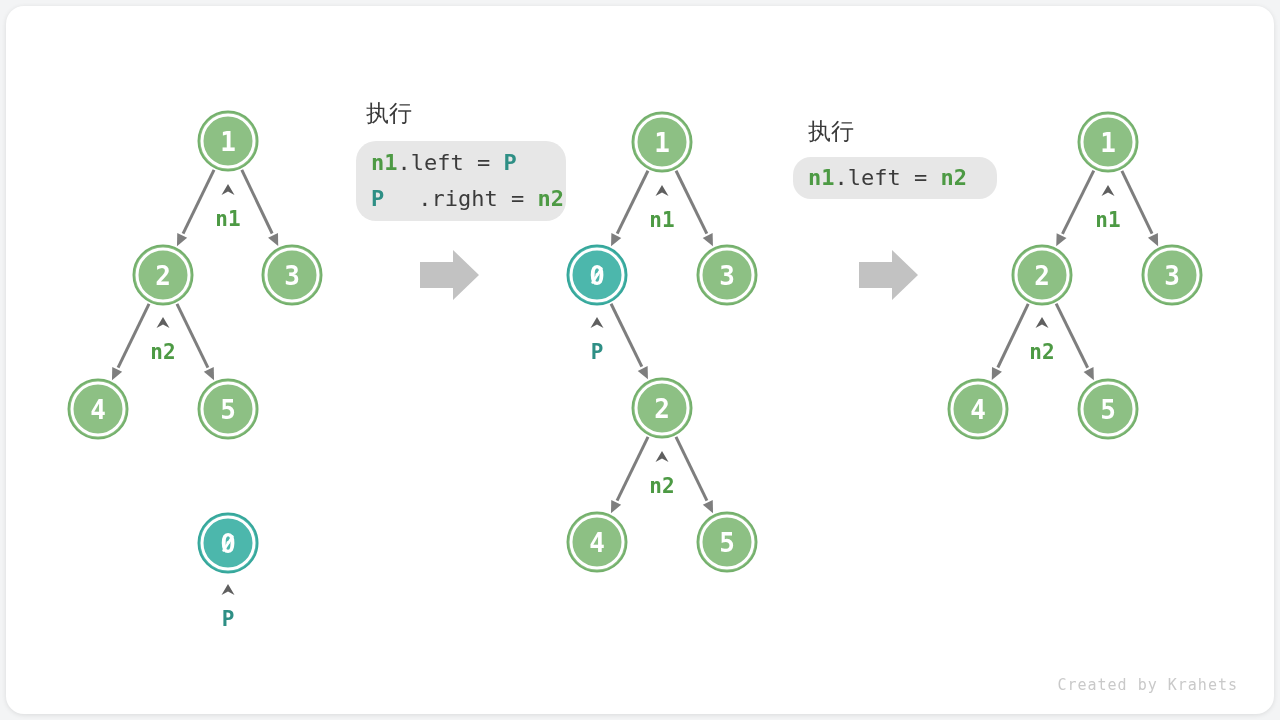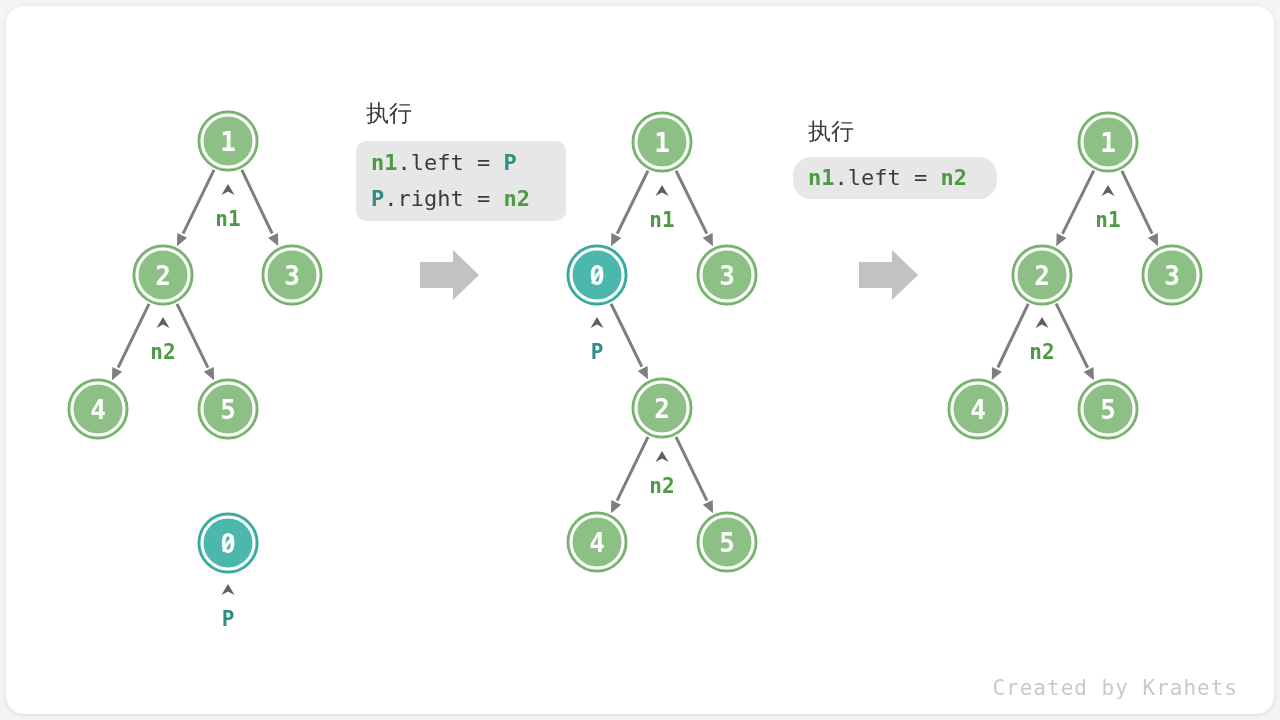--- a/index.html
+++ b/index.html
@@ -30,21 +30,21 @@
     box-sizing:border-box;
     display:flex;flex-direction:column;justify-content:center;
     padding-left:15px;
   }
   .code-line{white-space:pre;line-height:36px;height:36px;}
   .tok{font-weight:bold;}
   .tok-plain{font-weight:normal;}
   #credit{
     position:absolute;right:42px;top:676px;
     font-family:"DejaVu Sans Mono", monospace;
-    font-size:21px;color:#c9c9c9;letter-spacing:1px;
+    font-size:15px;color:#c9c9c9;letter-spacing:1px;
   }
 </style>
 </head>
 <body>
 
 <div id="card"></div>
 <svg id="scene" width="1280" height="720">
     <path d="M 420 262 H 453 V 250 L 479 275 L 453 300 V 288 H 420 Z" fill="#c2c2c2"></path>
     <path d="M 859 262 H 892 V 250 L 918 275 L 892 300 V 288 H 859 Z" fill="#c2c2c2"></path>
     <line x1="214.03397632068103" y1="169.79149496967295" x2="183.076159039021" y2="233.61222598109515" stroke="#7e7e7e" stroke-width="3"></line>
@@ -138,22 +138,22 @@
     <text x="1172" y="276" text-anchor="middle" dominant-baseline="central" fill="#ffffff" font-family="&quot;DejaVu Sans Mono&quot;, monospace" font-size="26" font-weight="bold">3</text>
     <circle cx="978" cy="409" r="29.5" fill="#8dc084" stroke="#74b06c" stroke-width="2"></circle>
     <circle cx="978" cy="409" r="26" fill="none" stroke="#ffffff" stroke-width="3"></circle>
     <text x="978" y="410" text-anchor="middle" dominant-baseline="central" fill="#ffffff" font-family="&quot;DejaVu Sans Mono&quot;, monospace" font-size="26" font-weight="bold">4</text>
     <circle cx="1108" cy="409" r="29.5" fill="#8dc084" stroke="#74b06c" stroke-width="2"></circle>
     <circle cx="1108" cy="409" r="26" fill="none" stroke="#ffffff" stroke-width="3"></circle>
     <text x="1108" y="410" text-anchor="middle" dominant-baseline="central" fill="#ffffff" font-family="&quot;DejaVu Sans Mono&quot;, monospace" font-size="26" font-weight="bold">5</text>
   </svg>
 <div id="overlay">
     <div class="code-title" style="left: 365px; top: 98px;">执行</div>
-    <div class="code-box" style="left: 355px; top: 141px; width: 210px; height: 80px; background: rgb(231, 231, 231);">
+    <div class="code-box" style="left: 355px; top: 141px; width: 210px; height: 80px; background: rgb(231, 231, 231); border-radius: 20px;">
       <div class="code-line"><span class="tok" style="color: rgb(77, 154, 68);">n1</span><span class="tok-plain" style="color: rgb(59, 59, 59);">.left = </span><span class="tok" style="color: rgb(46, 143, 133);">P</span></div>
-      <div class="code-line"><span class="tok" style="color: rgb(46, 143, 133);">P</span><span class="tok-plain" style="color: rgb(59, 59, 59);">.right = </span><span class="tok" style="color: rgb(77, 154, 68);">n2</span></div>
+      <div class="code-line"><span class="tok" style="color: rgb(46, 143, 133);">P</span><span class="tok-plain" style="color: rgb(59, 59, 59); margin-left: 34px;">.right = </span><span class="tok" style="color: rgb(77, 154, 68);">n2</span></div>
     </div>
     <div class="code-title" style="left: 807px; top: 116px;">执行</div>
     <div class="code-box" style="left: 792px; top: 157px; width: 204px; height: 42px; background: rgb(231, 231, 231); border-radius: 18px;">
       <div class="code-line"><span class="tok" style="color: rgb(77, 154, 68);">n1</span><span class="tok-plain" style="color: rgb(59, 59, 59);">.left = </span><span class="tok" style="color: rgb(77, 154, 68);">n2</span></div>
     </div>
   </div>
 <div id="credit">Created by Krahets</div>
 
 </body></html>

